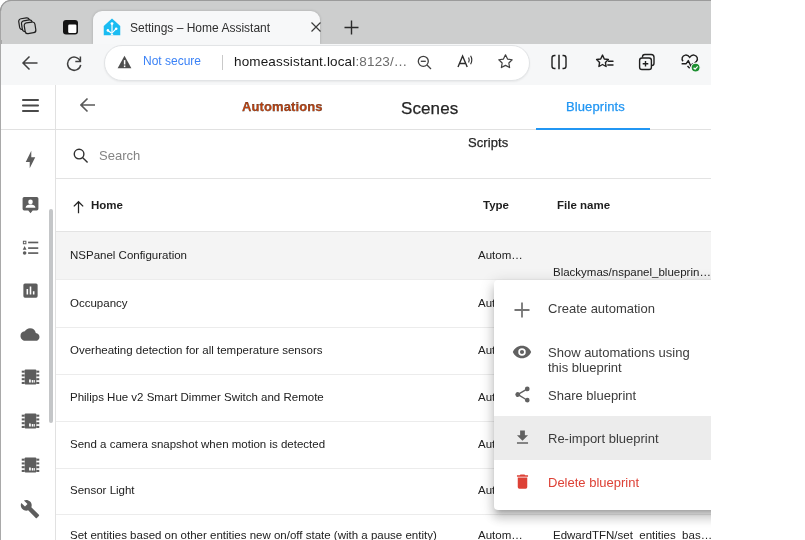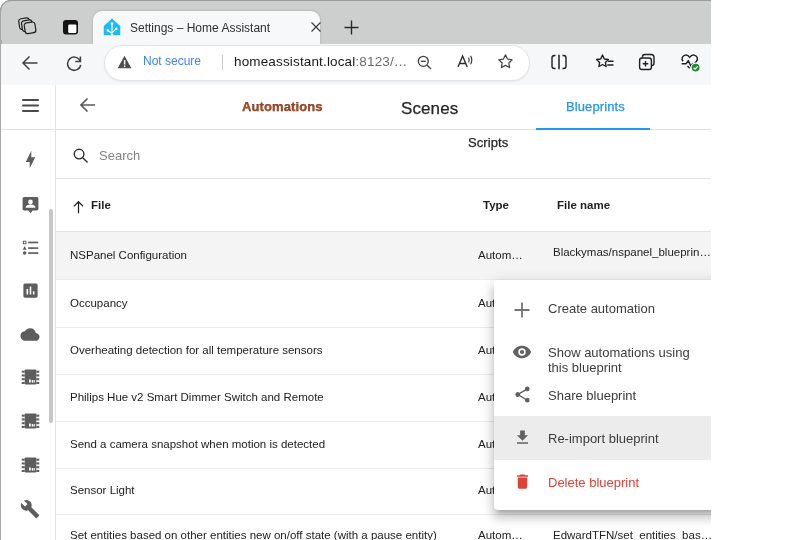--- a/index.html
+++ b/index.html
@@ -261,29 +261,29 @@
   <svg class="abs" style="left:72px;top:147px" width="17" height="17" viewBox="0 0 24 24" fill="none" stroke="#303030" stroke-width="2">
     <circle cx="10" cy="10" r="6.8"></circle>
     <path d="M15.2 15.2 L22 22"></path>
   </svg>
   <div class="abs" style="left:99px;top:148px;font-size:13px;color:#848484;">Search</div>
   <div class="abs" style="left:56px;top:178px;width:743px;height:1px;background:#e3e3e3;"></div>
 
   <svg class="abs" style="left:71px;top:199px" width="15" height="16" viewBox="0 0 24 24" fill="none" stroke="#222" stroke-width="2">
     <path d="M12 22 V3.5 M4.5 11 L12 3.5 L19.5 11"></path>
   </svg>
-  <div class="abs" style="left:91px;top:199px;font-size:11.5px;font-weight:bold;color:#1e1e1e;">File</div>
+  <div class="abs" style="left:91px;top:199px;font-size:11.5px;font-weight:bold;color:#1e1e1e;">Home</div>
   <div class="abs" style="left:483px;top:199px;font-size:11.5px;font-weight:bold;color:#1e1e1e;">Type</div>
   <div class="abs" style="left:557px;top:199px;font-size:11.5px;font-weight:bold;color:#1e1e1e;">File name</div>
   <div class="abs" style="left:56px;top:231px;width:743px;height:1px;background:#e3e3e3;"></div>
 
   <div class="abs" style="left:56px;top:232px;width:743px;height:47px;background:#f4f4f4;"></div>
   <div class="abs" style="left:70px;top:249px;font-size:11.5px;color:#212121;">NSPanel Configuration</div>
   <div class="abs" style="left:478px;top:249px;font-size:11.5px;color:#212121;">Autom…</div>
-  <div class="abs" style="left:553px;top:246px;font-size:11.5px;color:#212121;">Blackymas/nspanel_blueprin…</div>
+  <div class="abs" style="left:553px;top:266px;font-size:11.5px;color:#212121;">Blackymas/nspanel_blueprin…</div>
   <svg class="abs" style="left:759px;top:250px" width="8" height="16" viewBox="0 0 8 16" fill="#5f5f5f">
     <circle cx="4" cy="2.6" r="1.75"></circle>
       <circle cx="4" cy="7.9" r="1.75"></circle>
       <circle cx="4" cy="13.2" r="1.75"></circle>
   </svg>
   <div class="abs" style="left:56px;top:279px;width:743px;height:1px;background:#ececec;"></div>
 
   <div class="abs" style="left:70px;top:297px;font-size:11.5px;color:#212121;">Occupancy</div>
   <div class="abs" style="left:478px;top:297px;font-size:11.5px;color:#212121;">Autom…</div>
   <div class="abs" style="left:56px;top:327px;width:743px;height:1px;background:#ececec;"></div>

